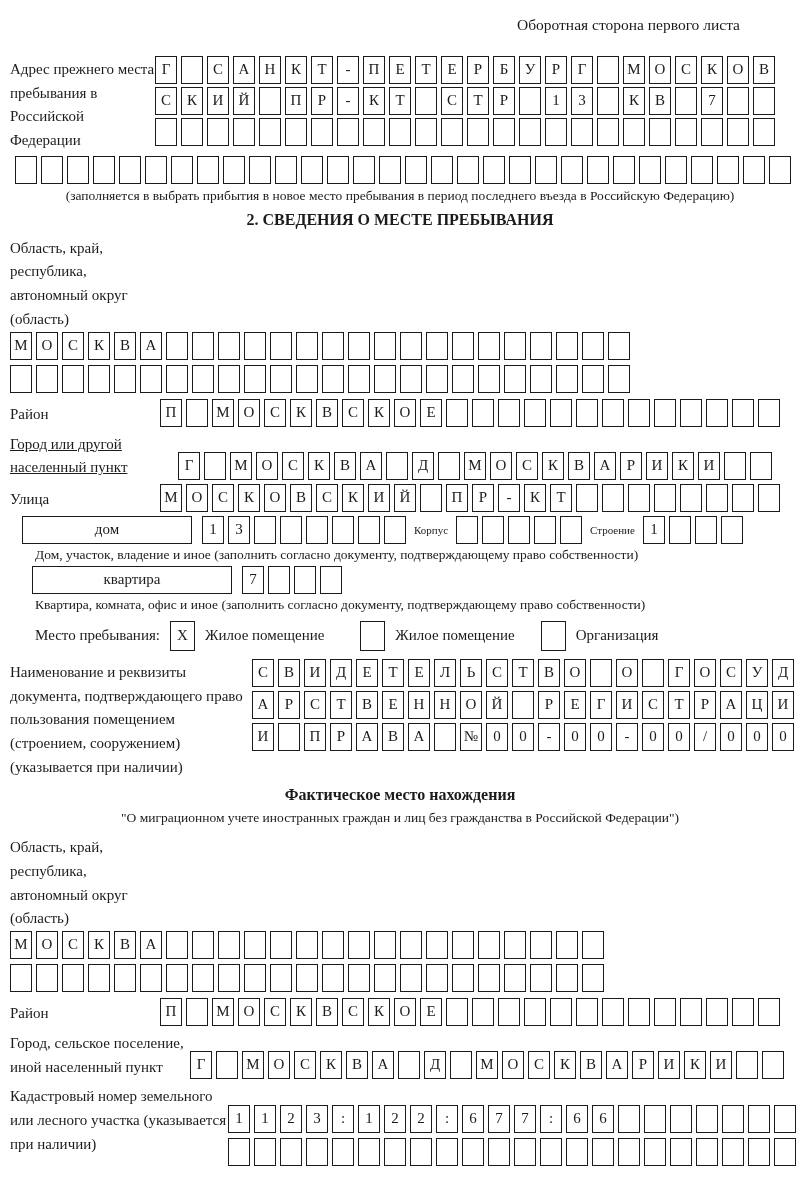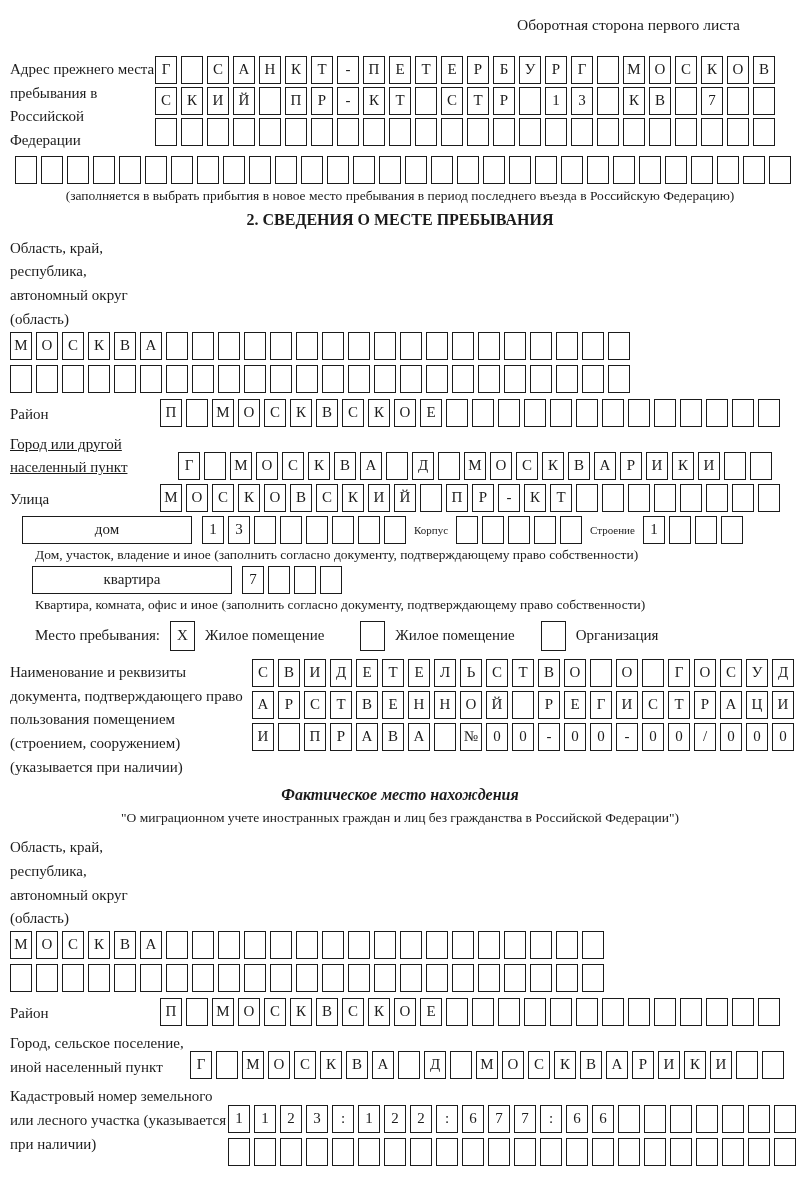--- a/index.html
+++ b/index.html
@@ -433,21 +433,21 @@
           <span class="cell">0</span>
           <span class="cell">0</span>
           <span class="cell">/</span>
           <span class="cell">0</span>
           <span class="cell">0</span>
           <span class="cell">0</span>
         </div>
     </div>
   </div>
 
-  <div class="sec-header" style="font-style:italic;">Фактическое место нахождения</div>
+  <div class="sec-header" style="">Фактическое место нахождения</div>
   <div class="caption" style="margin-top:2px;">"О миграционном учете иностранных граждан и лиц без гражданства в Российской Федерации")</div>
 
   <div class="row mb6" style="margin-top:8px;">
     <div class="lblcol w180" style="padding-right:35px;box-sizing:border-box;">Область, край, республика, автономный округ (область)</div>
     <div class="stack" style="gap:5px;">
       <div class="cellrow">
           <span class="cell">М</span>
           <span class="cell">О</span>
           <span class="cell">С</span>
           <span class="cell">К</span>

